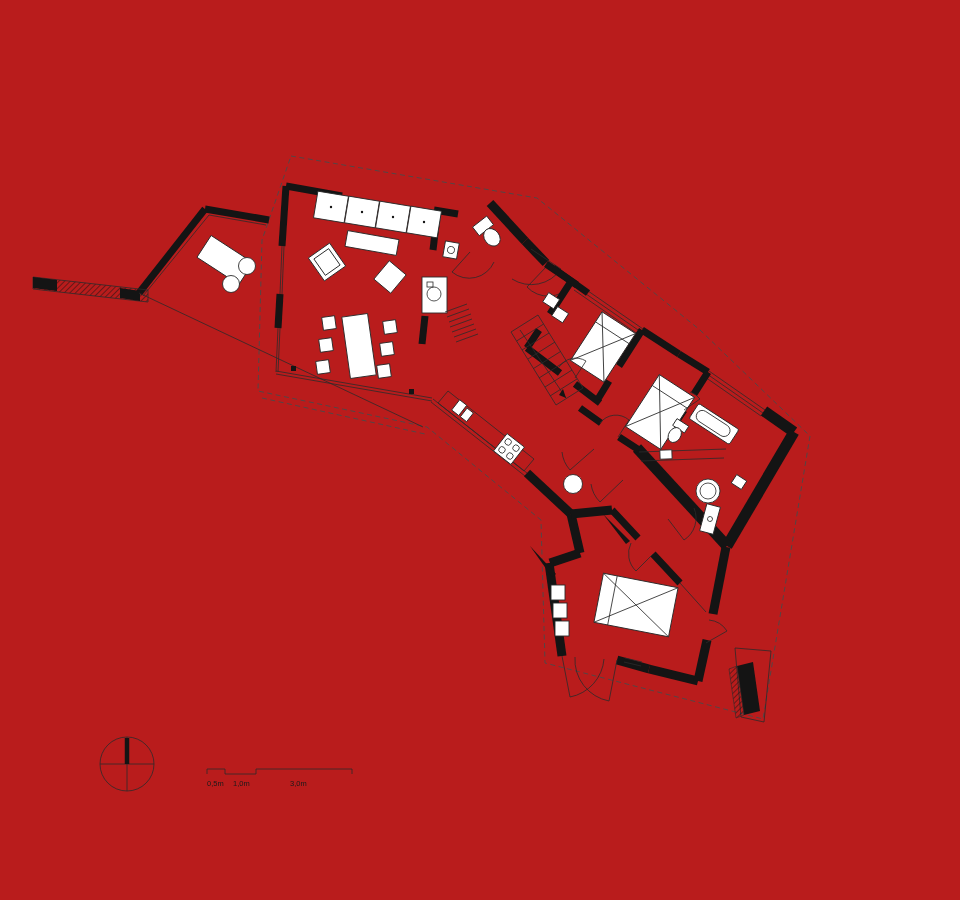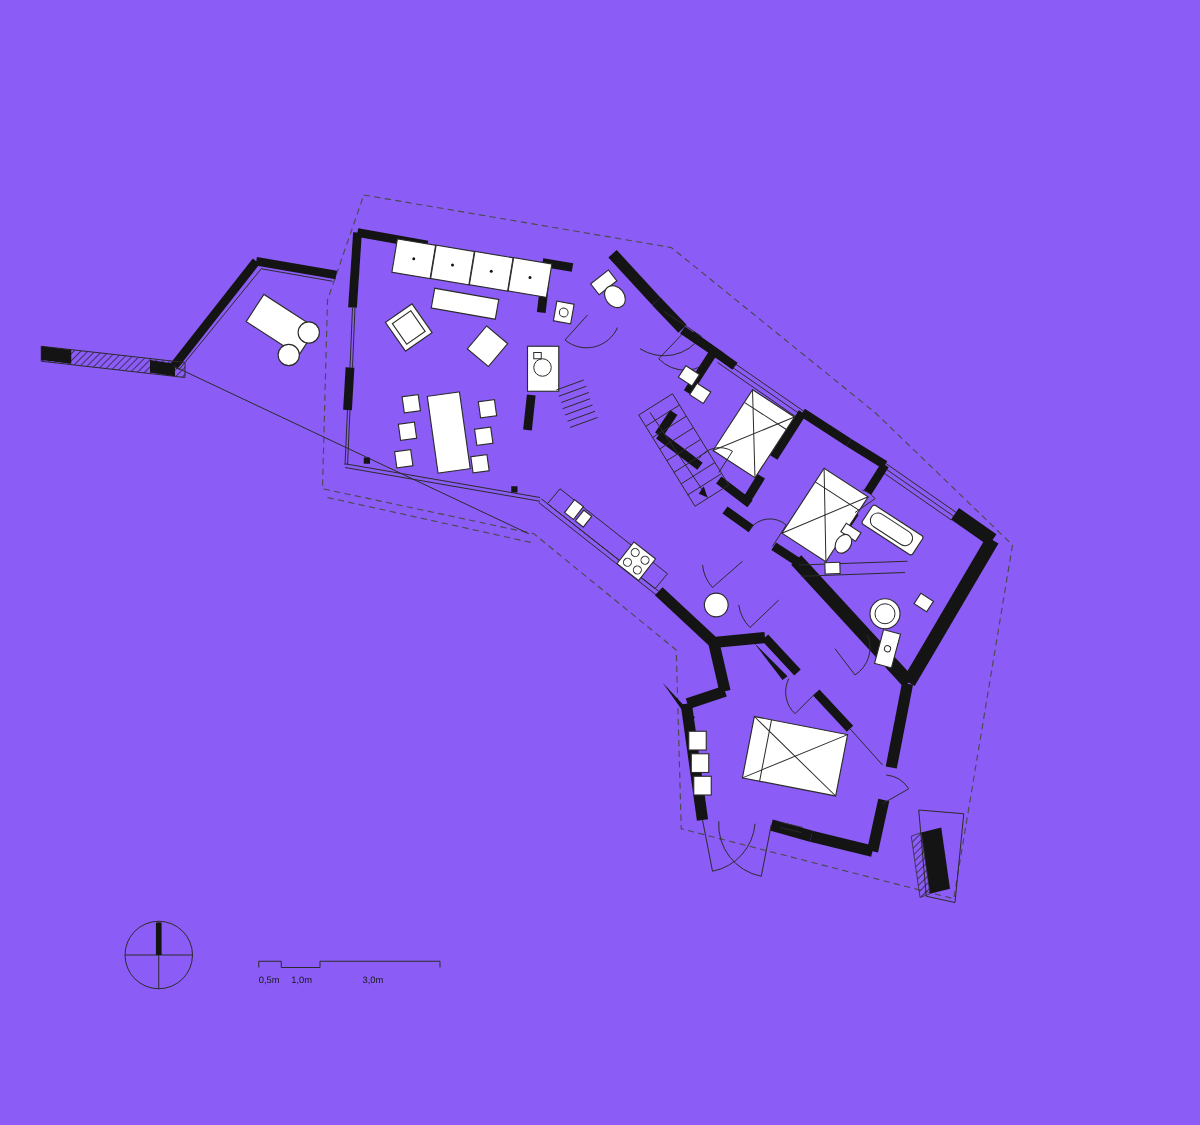--- a/index.html
+++ b/index.html
@@ -1,16 +1,16 @@
 <!DOCTYPE html>
 <html><head>
 <meta charset="utf-8">
 <style>
   html,body{margin:0;padding:0;background:#ffffff;}
-  .canvas{position:relative;width:960px;height:900px;background:#8b5cf6;overflow:hidden;}
+  .canvas{position:relative;width:960px;height:900px;background:#b91c1c;overflow:hidden;}
   svg{display:block}
   .w  {stroke:#141414;stroke-width:7;fill:none;stroke-linecap:butt}
   .w9 {stroke:#141414;stroke-width:9;fill:none;stroke-linecap:butt}
   .w10{stroke:#141414;stroke-width:11;fill:none;stroke-linecap:butt}
   .t  {stroke:#2b2b2b;stroke-width:.8;fill:none}
   .f  {fill:#141414;stroke:none}
   .furn{fill:#ffffff;stroke:#2b2b2b;stroke-width:.9}
   .dash{stroke:#4a4a4a;stroke-width:.9;fill:none;stroke-dasharray:5 3.5}
   .lbl{font-family:"Liberation Sans",sans-serif;font-size:7.5px;fill:#1a1a1a}
 </style>

